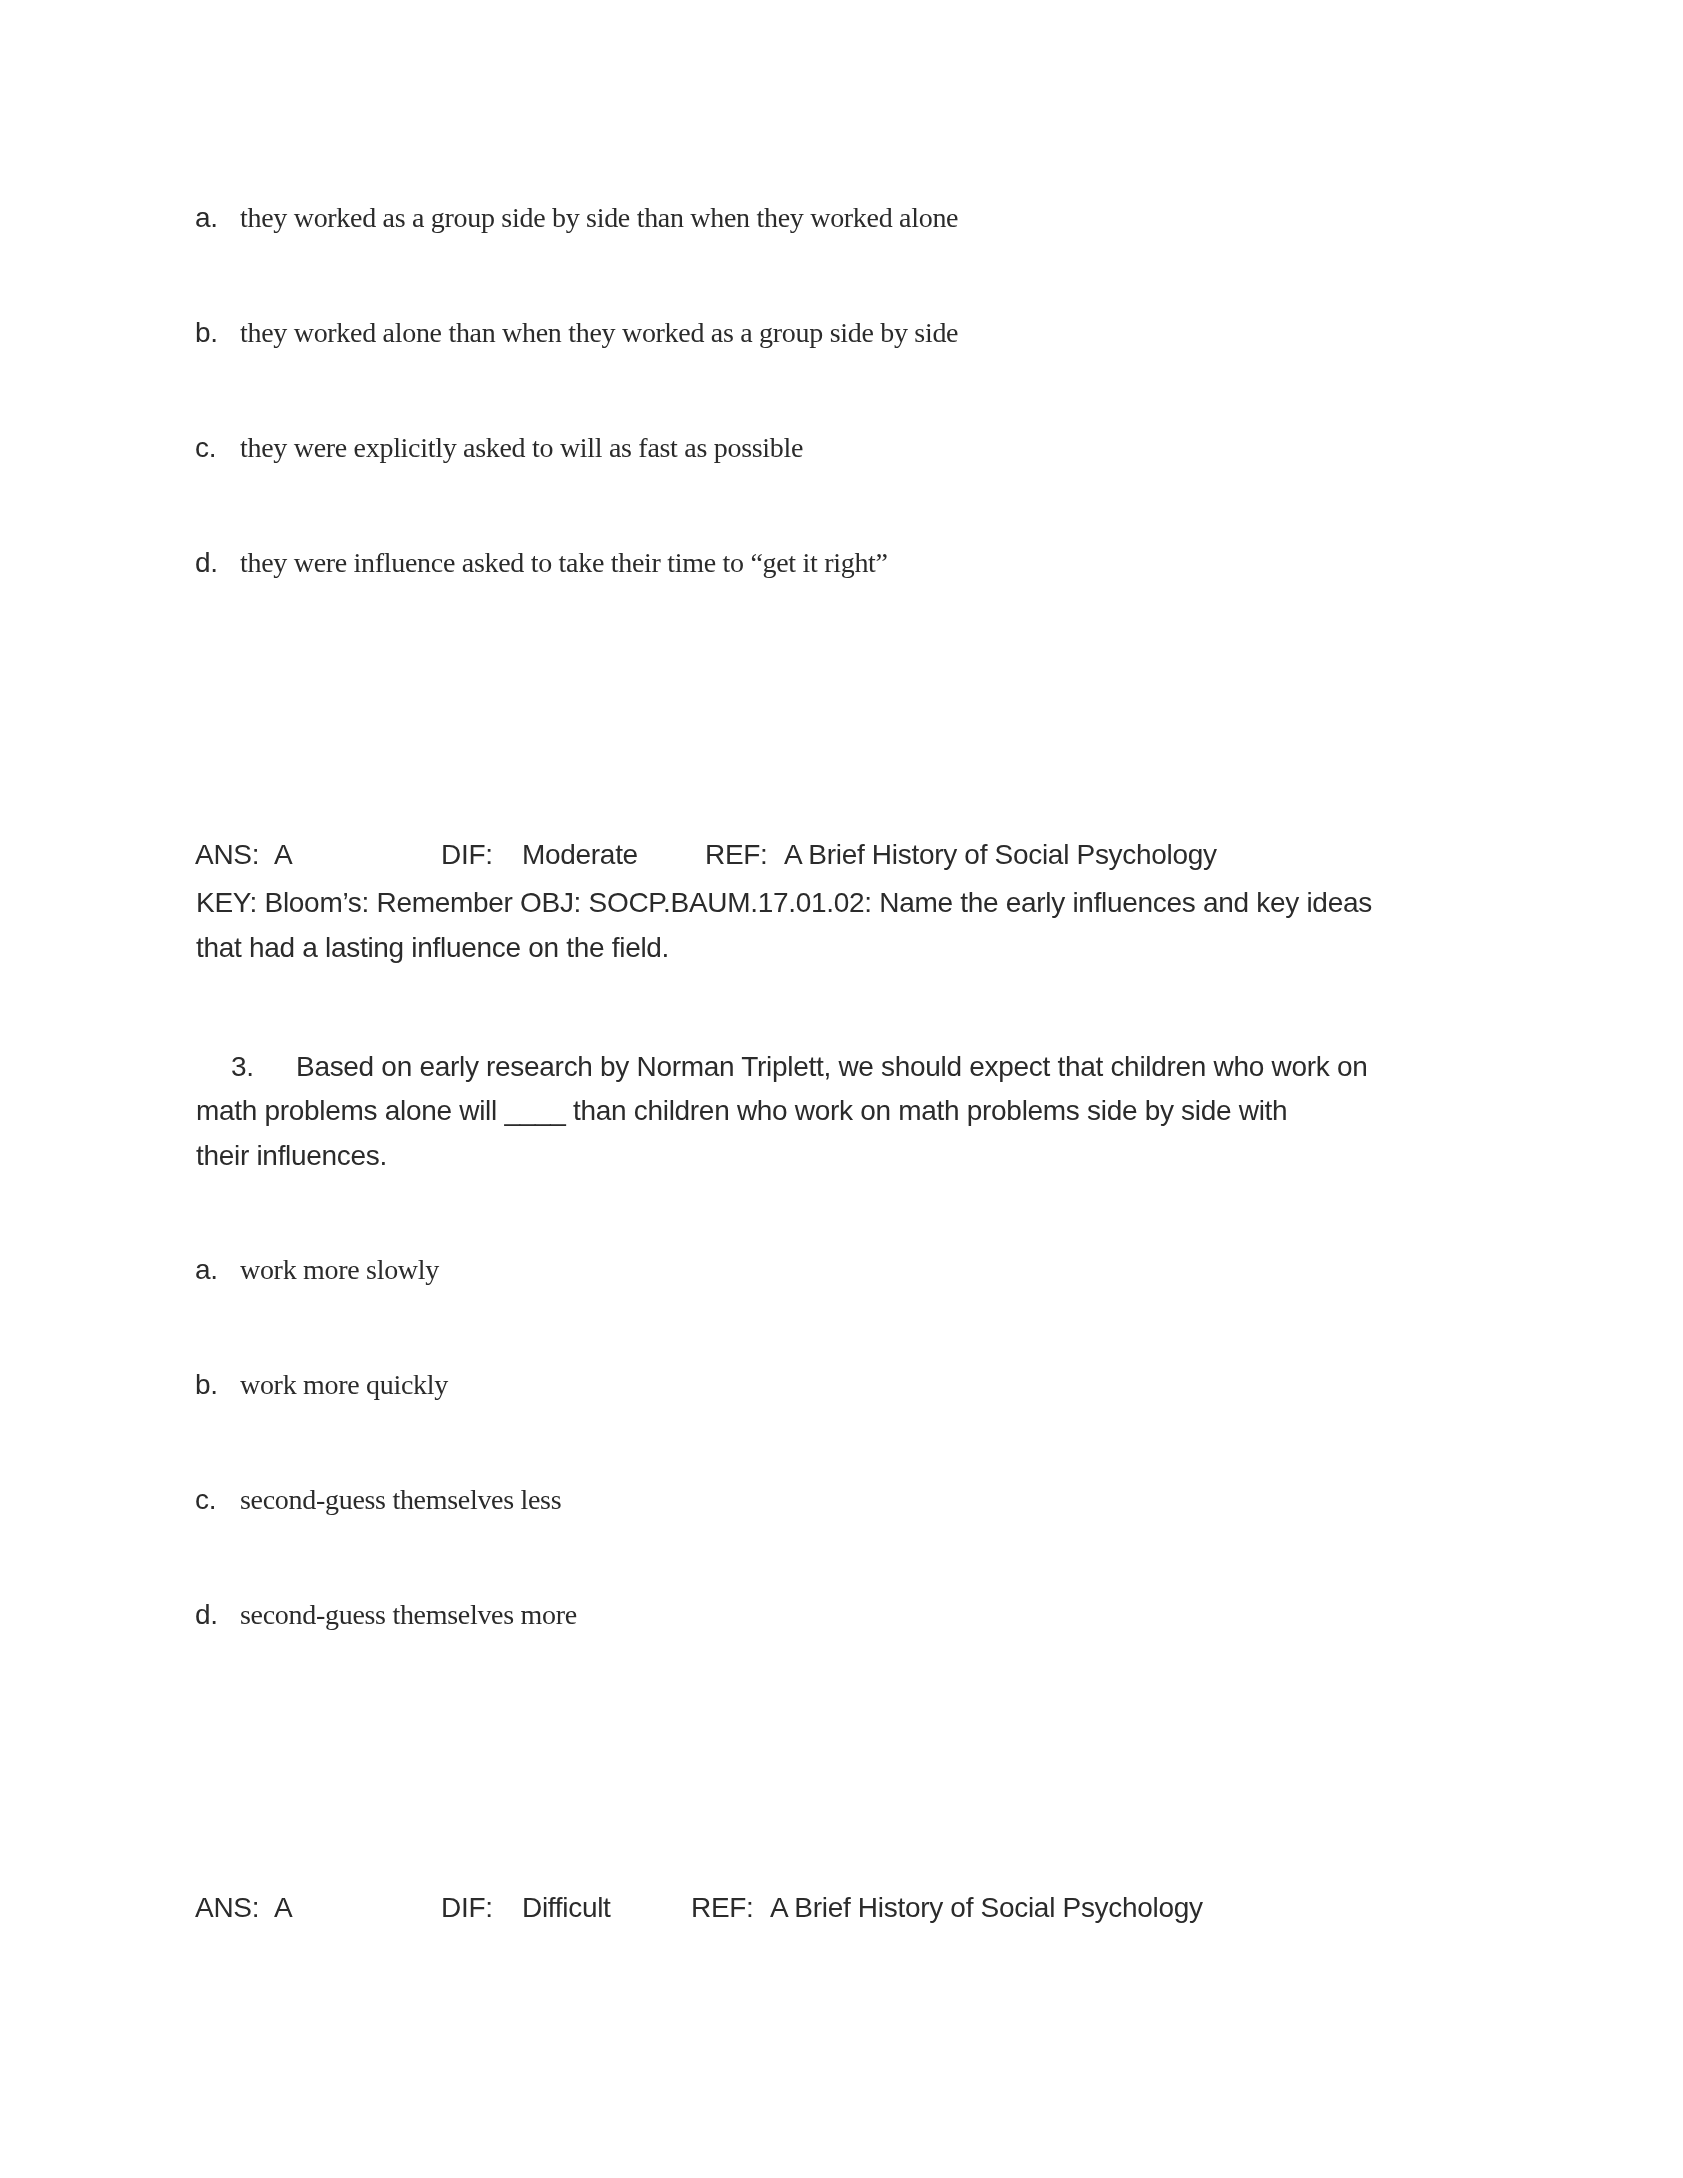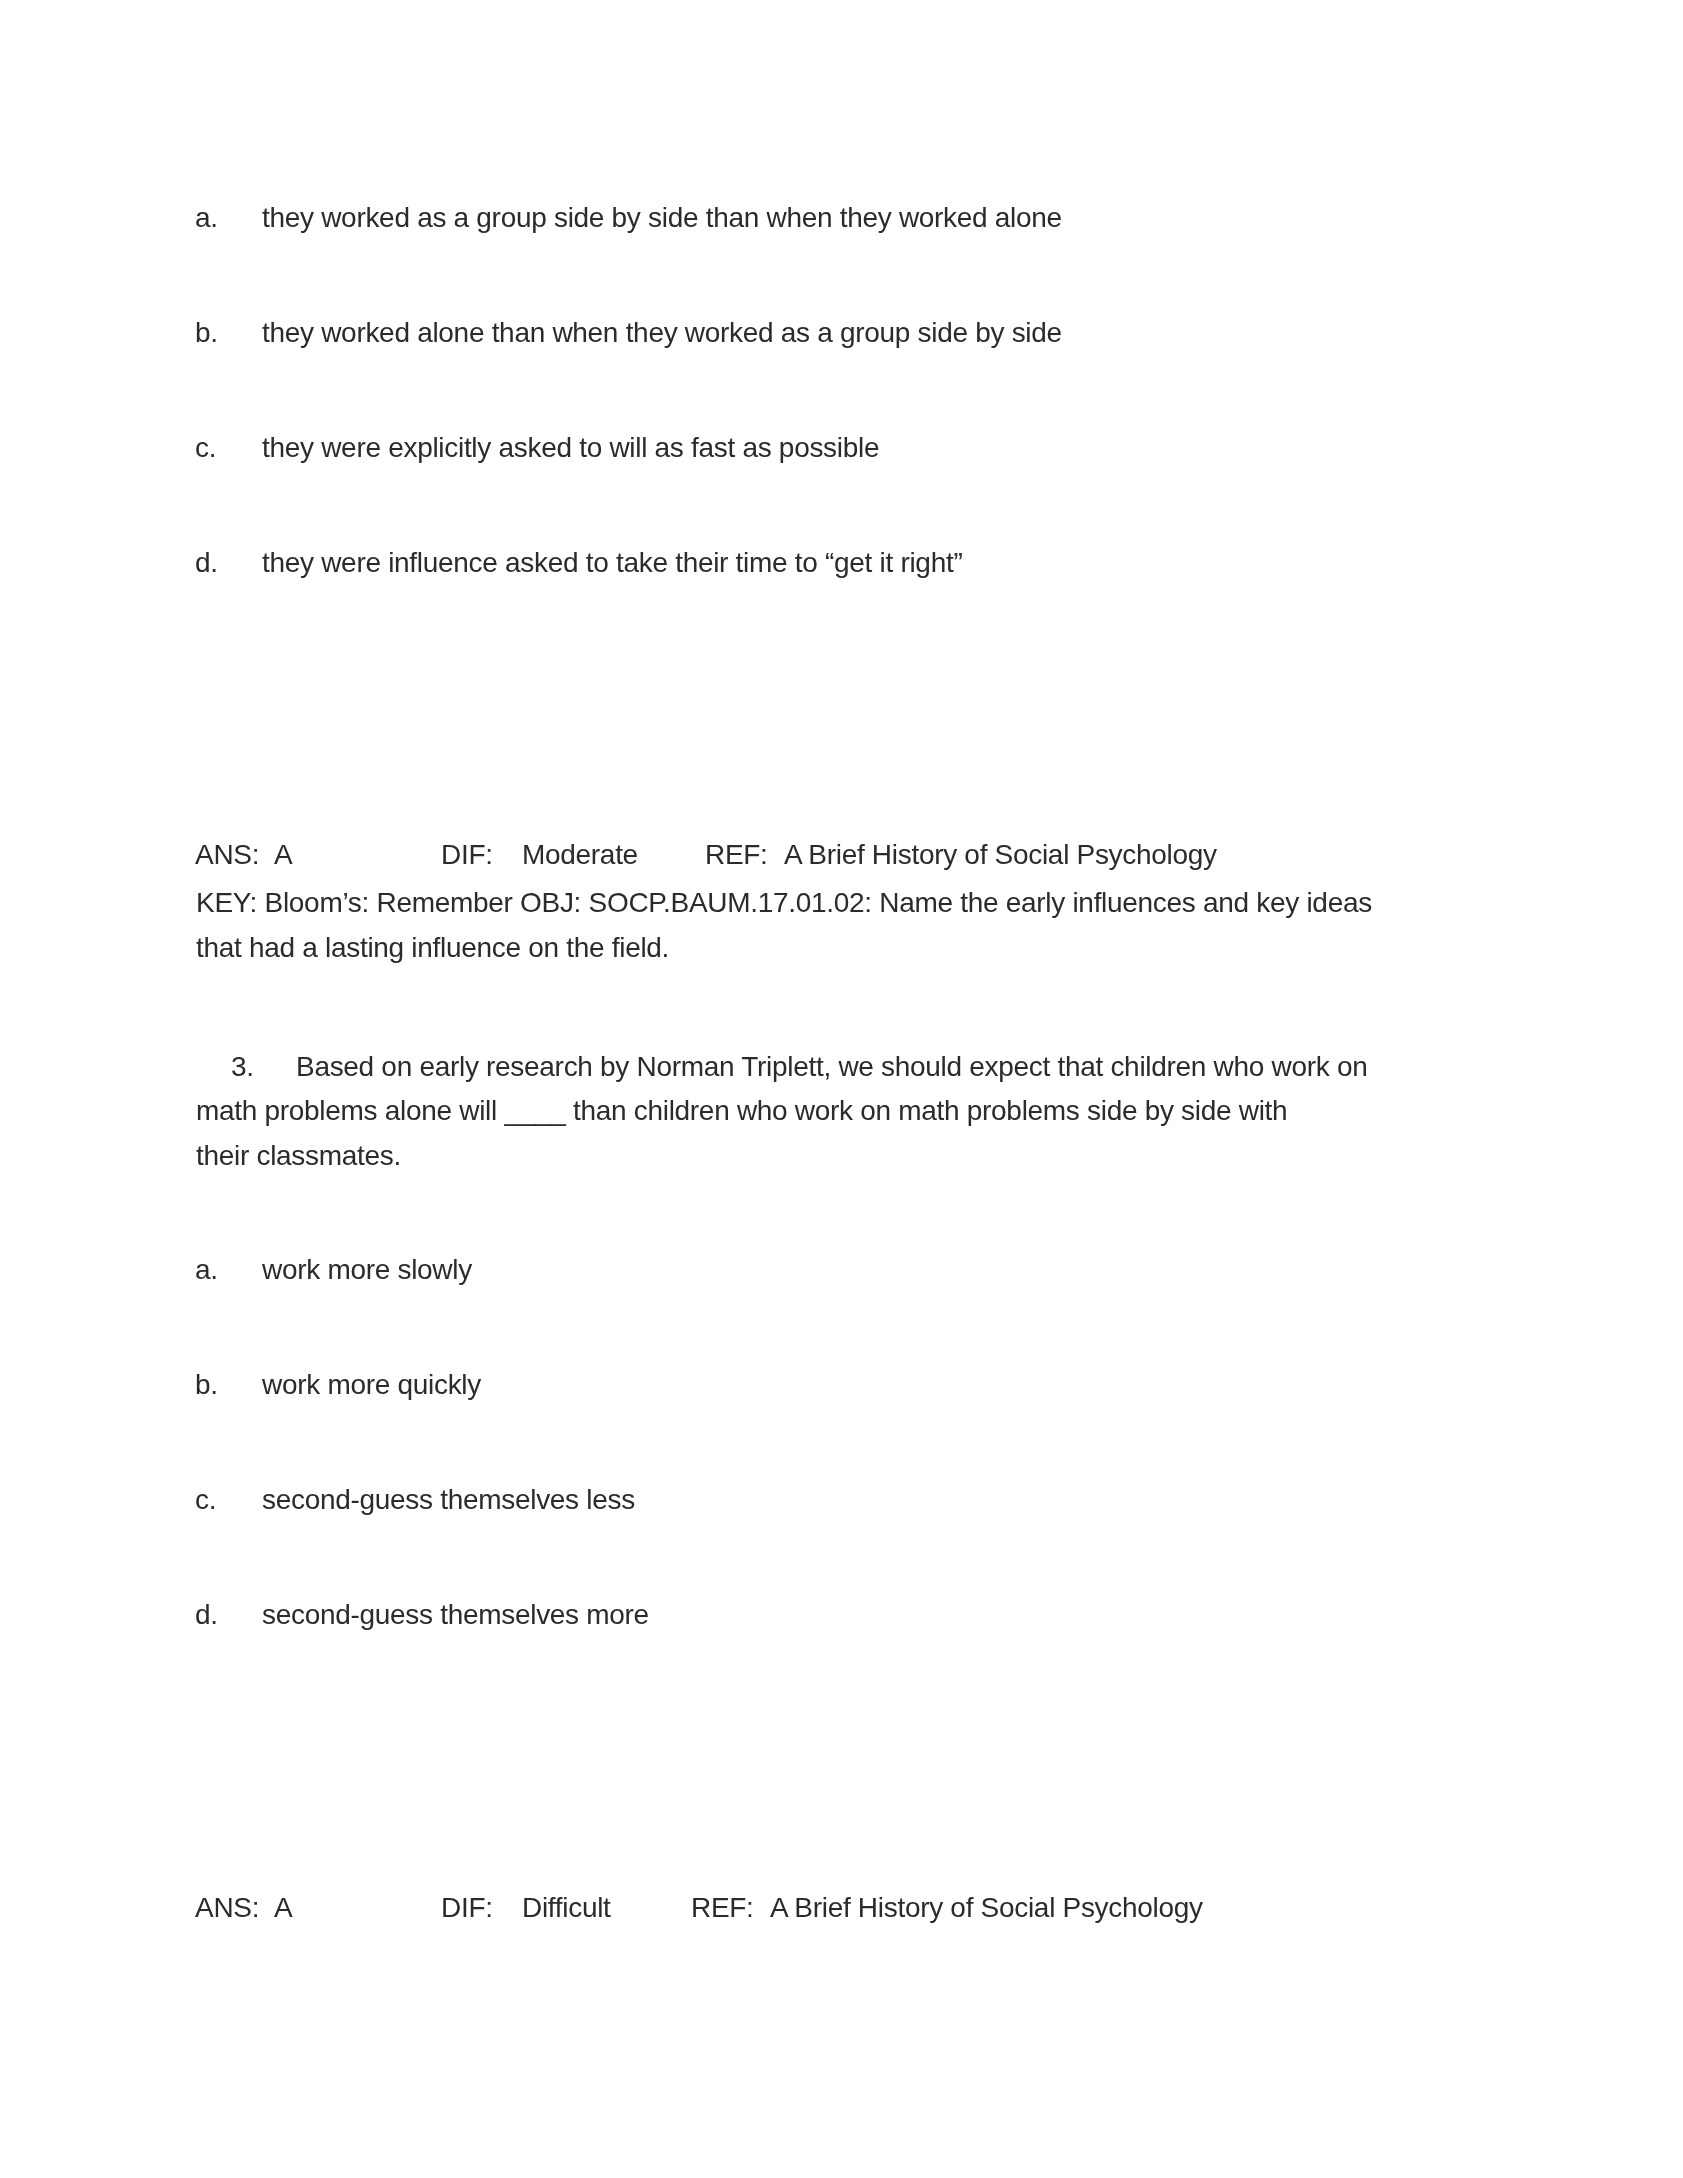--- a/index.html
+++ b/index.html
@@ -1,20 +1,20 @@
 <!DOCTYPE html>
 <html><head>
 <meta charset="utf-8">
 <style>
   html, body { margin:0; padding:0; background:#ffffff; }
   body { width:1683px; height:2178px; position:relative; overflow:hidden;
          font-family:"Liberation Sans", sans-serif; color:#2b2b2b; }
   .line { position:absolute; font-size:28px; line-height:34px; white-space:nowrap; letter-spacing:-0.3px; }
   .opt-letter { position:absolute; left:195px; }
-  .opt-text { position:absolute; left:262px; }
+  .opt-text { position:absolute; left:240px;font-family:Liberation Serif, serif; }
   .meta span { position:absolute; white-space:nowrap;margin-top:28px; }
 </style>
 </head>
 <body>
 
 <div class="line" style="top:201px;width:1287px;">
   <span class="opt-letter" style="left:195px">a.</span>
   <span class="opt-text">they worked as a group side by side than when they worked alone</span>
 </div>
 <div class="line" style="top:316px;width:1287px;">
@@ -37,21 +37,21 @@
   <span style="left:522px">Moderate</span>
   <span style="left:705px">REF:</span>
   <span style="left:784px">A Brief History of Social Psychology</span>
 </div>
 <div class="line" style="top:886px;left:196px;">KEY: Bloom’s: Remember OBJ: SOCP.BAUM.17.01.02: Name the early influences and key ideas</div>
 <div class="line" style="top:931px;left:196px;">that had a lasting influence on the field.</div>
 
 <div class="line" style="top:1050px;left:231px;">3.</div>
 <div class="line" style="top:1050px;left:296px;">Based on early research by Norman Triplett, we should expect that children who work on</div>
 <div class="line" style="top:1094px;left:196px;">math problems alone will ____ than children who work on math problems side by side with</div>
-<div class="line" style="top:1139px;left:196px;">their classmates.</div>
+<div class="line" style="top:1139px;left:196px;">their influences.</div>
 
 <div class="line" style="top:1253px;width:1287px;">
   <span class="opt-letter">a.</span>
   <span class="opt-text">work more slowly</span>
 </div>
 <div class="line" style="top:1368px;width:1287px;">
   <span class="opt-letter">b.</span>
   <span class="opt-text">work more quickly</span>
 </div>
 <div class="line" style="top:1483px;width:1287px;">

